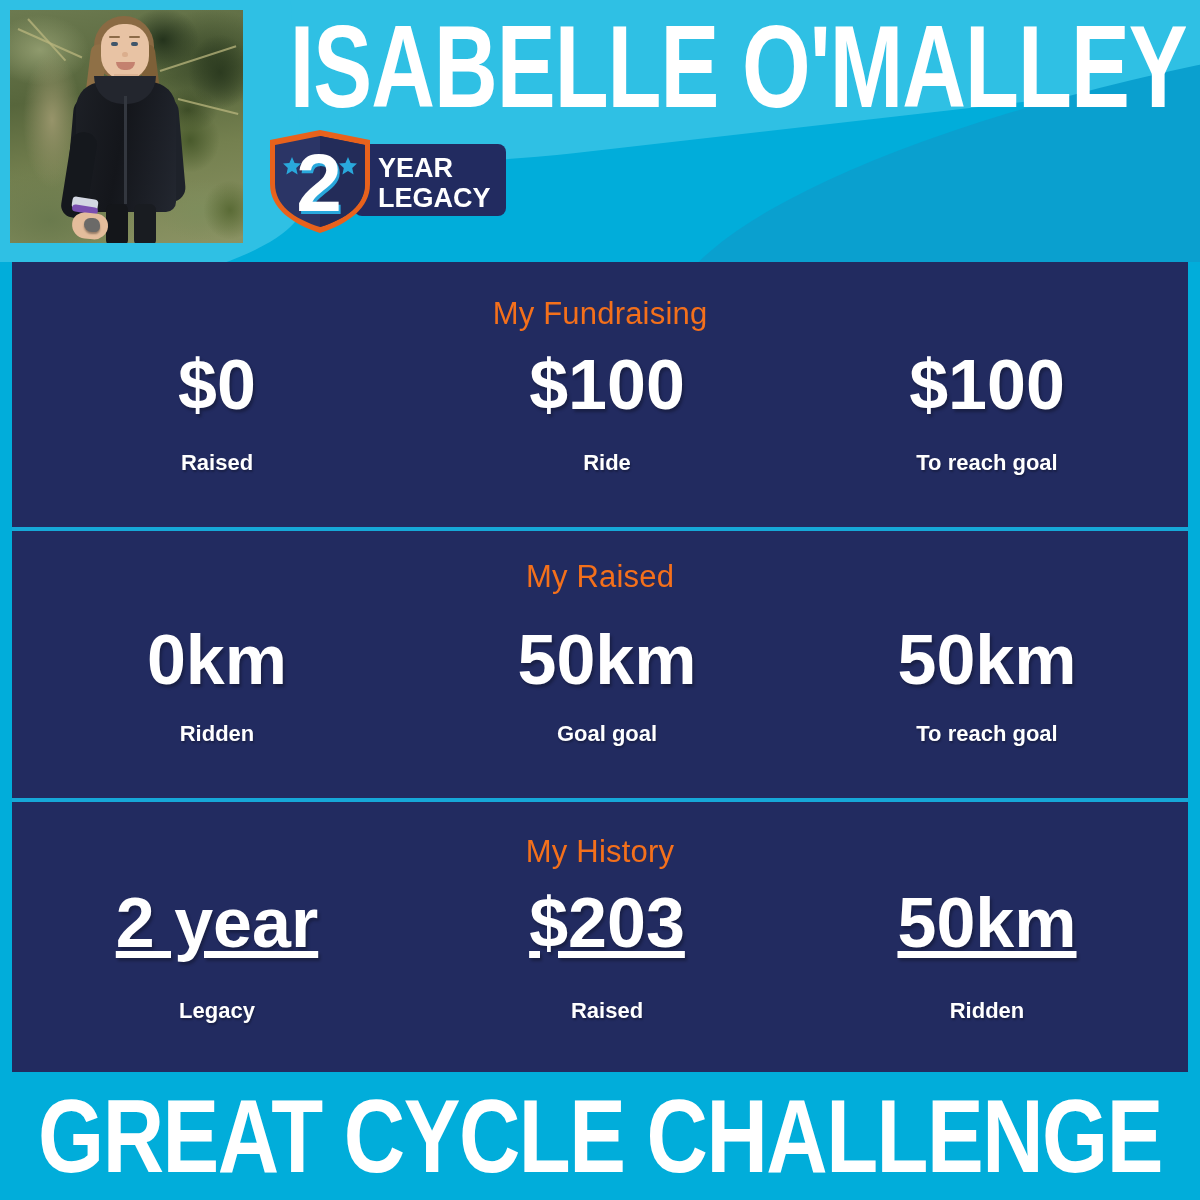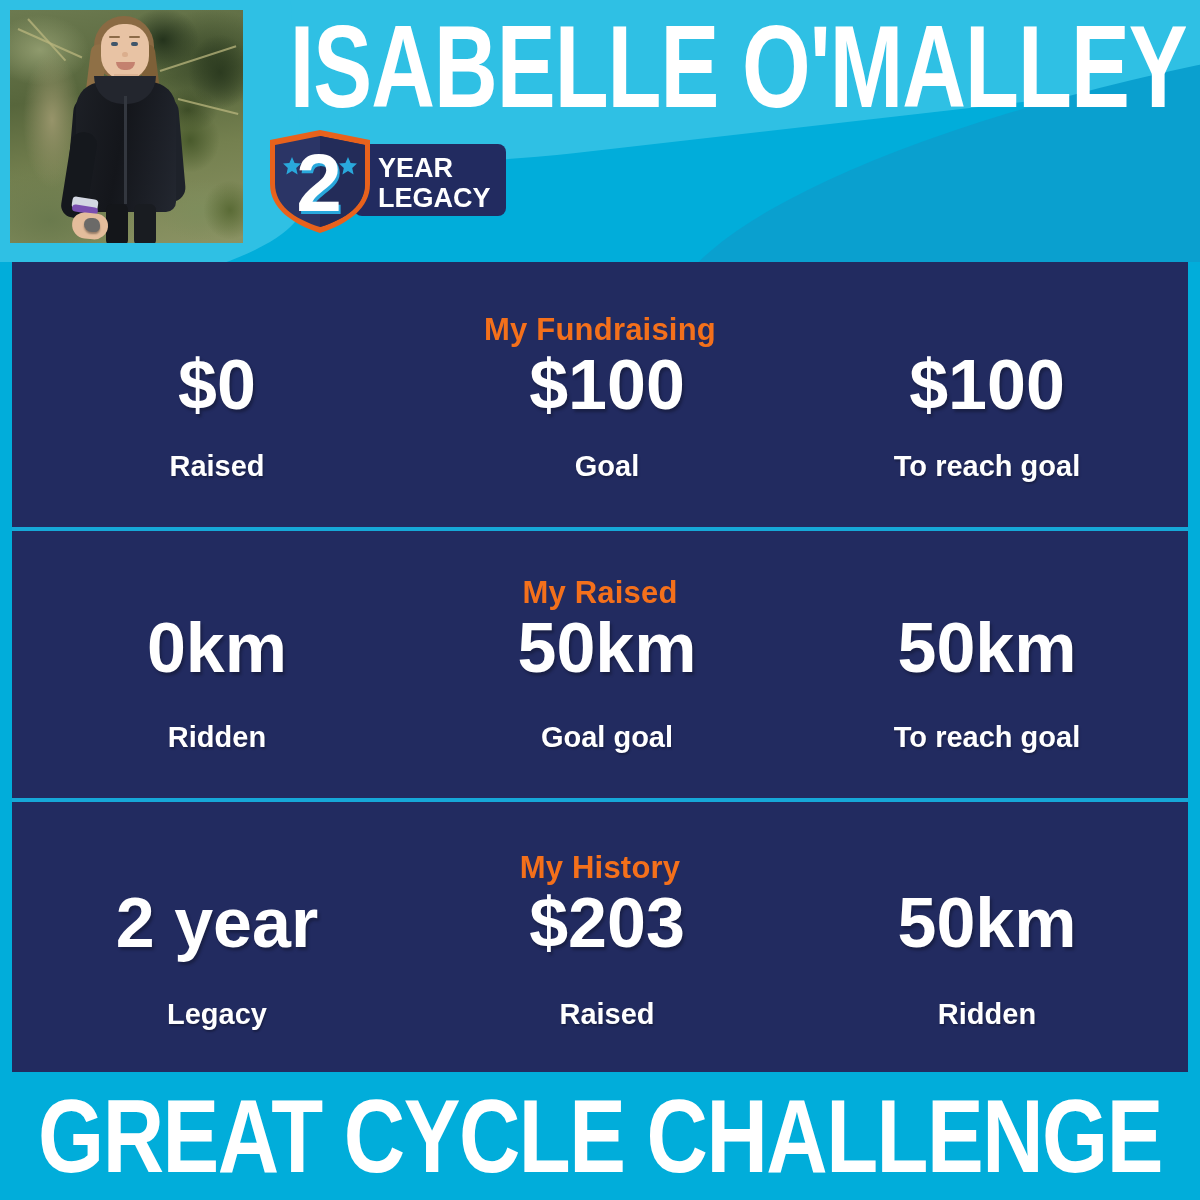--- a/index.html
+++ b/index.html
@@ -151,57 +151,57 @@
 
   
   #card {
     position:absolute; left:12px; top:262px; width:1176px; height:810px;
     background:#222B60;
     z-index:4;
   }
   .section { position:relative; width:100%; }
   .sec-title {
     text-align:center; color:#F4701B;
-    font-weight:bold; font-size:31px; letter-spacing:.2px;margin-top:16px;
+    font-weight:normal; font-size:31px; letter-spacing:.2px;
   }
   .cols { position:relative; width:100%; }
   .col { position:absolute; text-align:center; }
   .col.c1 { left:30px;  width:350px; }
   .col.c2 { left:420px; width:350px; }
   .col.c3 { left:800px; width:350px; }
   .val {
     color:#ffffff; font-weight:bold; line-height:1;
     font-size:70px;
     text-shadow:2px 3px 3px rgba(0,0,0,.28);
     white-space:nowrap;
   }
   .lbl {
-    color:#ffffff; font-weight:bold; font-size:29px; line-height:1;
+    color:#ffffff; font-weight:bold; font-size:22px; line-height:1;
     text-shadow:1px 2px 2px rgba(0,0,0,.28);
     white-space:nowrap;
   }
   .divider { position:absolute; left:0; width:1176px; height:4px; background:#16A8D8; }
 
   
   #sec-fundraising { position:absolute; left:0; top:0;   width:1176px; height:265px; }
   #sec-riding      { position:absolute; left:0; top:269px; width:1176px; height:267px; }
   #sec-history     { position:absolute; left:0; top:540px; width:1176px; height:270px; }
   #div1 { top:265px; }
   #div2 { top:536px; }
 
   #sec-fundraising .sec-title { position:absolute; left:0; top:34px; width:100%; }
   #sec-fundraising .val { position:absolute; left:0; top:88px; width:100%; }
   #sec-fundraising .lbl { position:absolute; left:0; top:190px; width:100%; }
 
   #sec-riding .sec-title { position:absolute; left:0; top:28px; width:100%; }
-  #sec-riding .val { position:absolute; left:0; top:82px; width:100%; }
+  #sec-riding .val { position:absolute; left:0; top:94px; width:100%; }
   #sec-riding .lbl { position:absolute; left:0; top:192px; width:100%; }
 
   #sec-history .sec-title { position:absolute; left:0; top:32px; width:100%; }
-  #sec-history .val { position:absolute; left:0; top:86px; width:100%; }
+  #sec-history .val { position:absolute; left:0; top:86px; width:100%;text-decoration:underline; }
   #sec-history .lbl { position:absolute; left:0; top:198px; width:100%; }
 
   
   #footer {
     position:absolute; left:0; top:1072px; width:1200px; height:128px;
     background:#01ADDA; z-index:3;
     display:flex; align-items:center; justify-content:center;
   }
   #footer-text {
     color:#ffffff; font-weight:bold;
@@ -285,21 +285,21 @@
 
   <div class="section" id="sec-fundraising">
     <div class="sec-title">My Fundraising</div>
     <div class="cols">
       <div class="col c1">
         <div class="val">$0</div>
         <div class="lbl">Raised</div>
       </div>
       <div class="col c2">
         <div class="val">$100</div>
-        <div class="lbl">Goal</div>
+        <div class="lbl">Ride</div>
       </div>
       <div class="col c3">
         <div class="val">$100</div>
         <div class="lbl">To reach goal</div>
       </div>
     </div>
   </div>
 
   <div class="divider" id="div1"></div>
 

